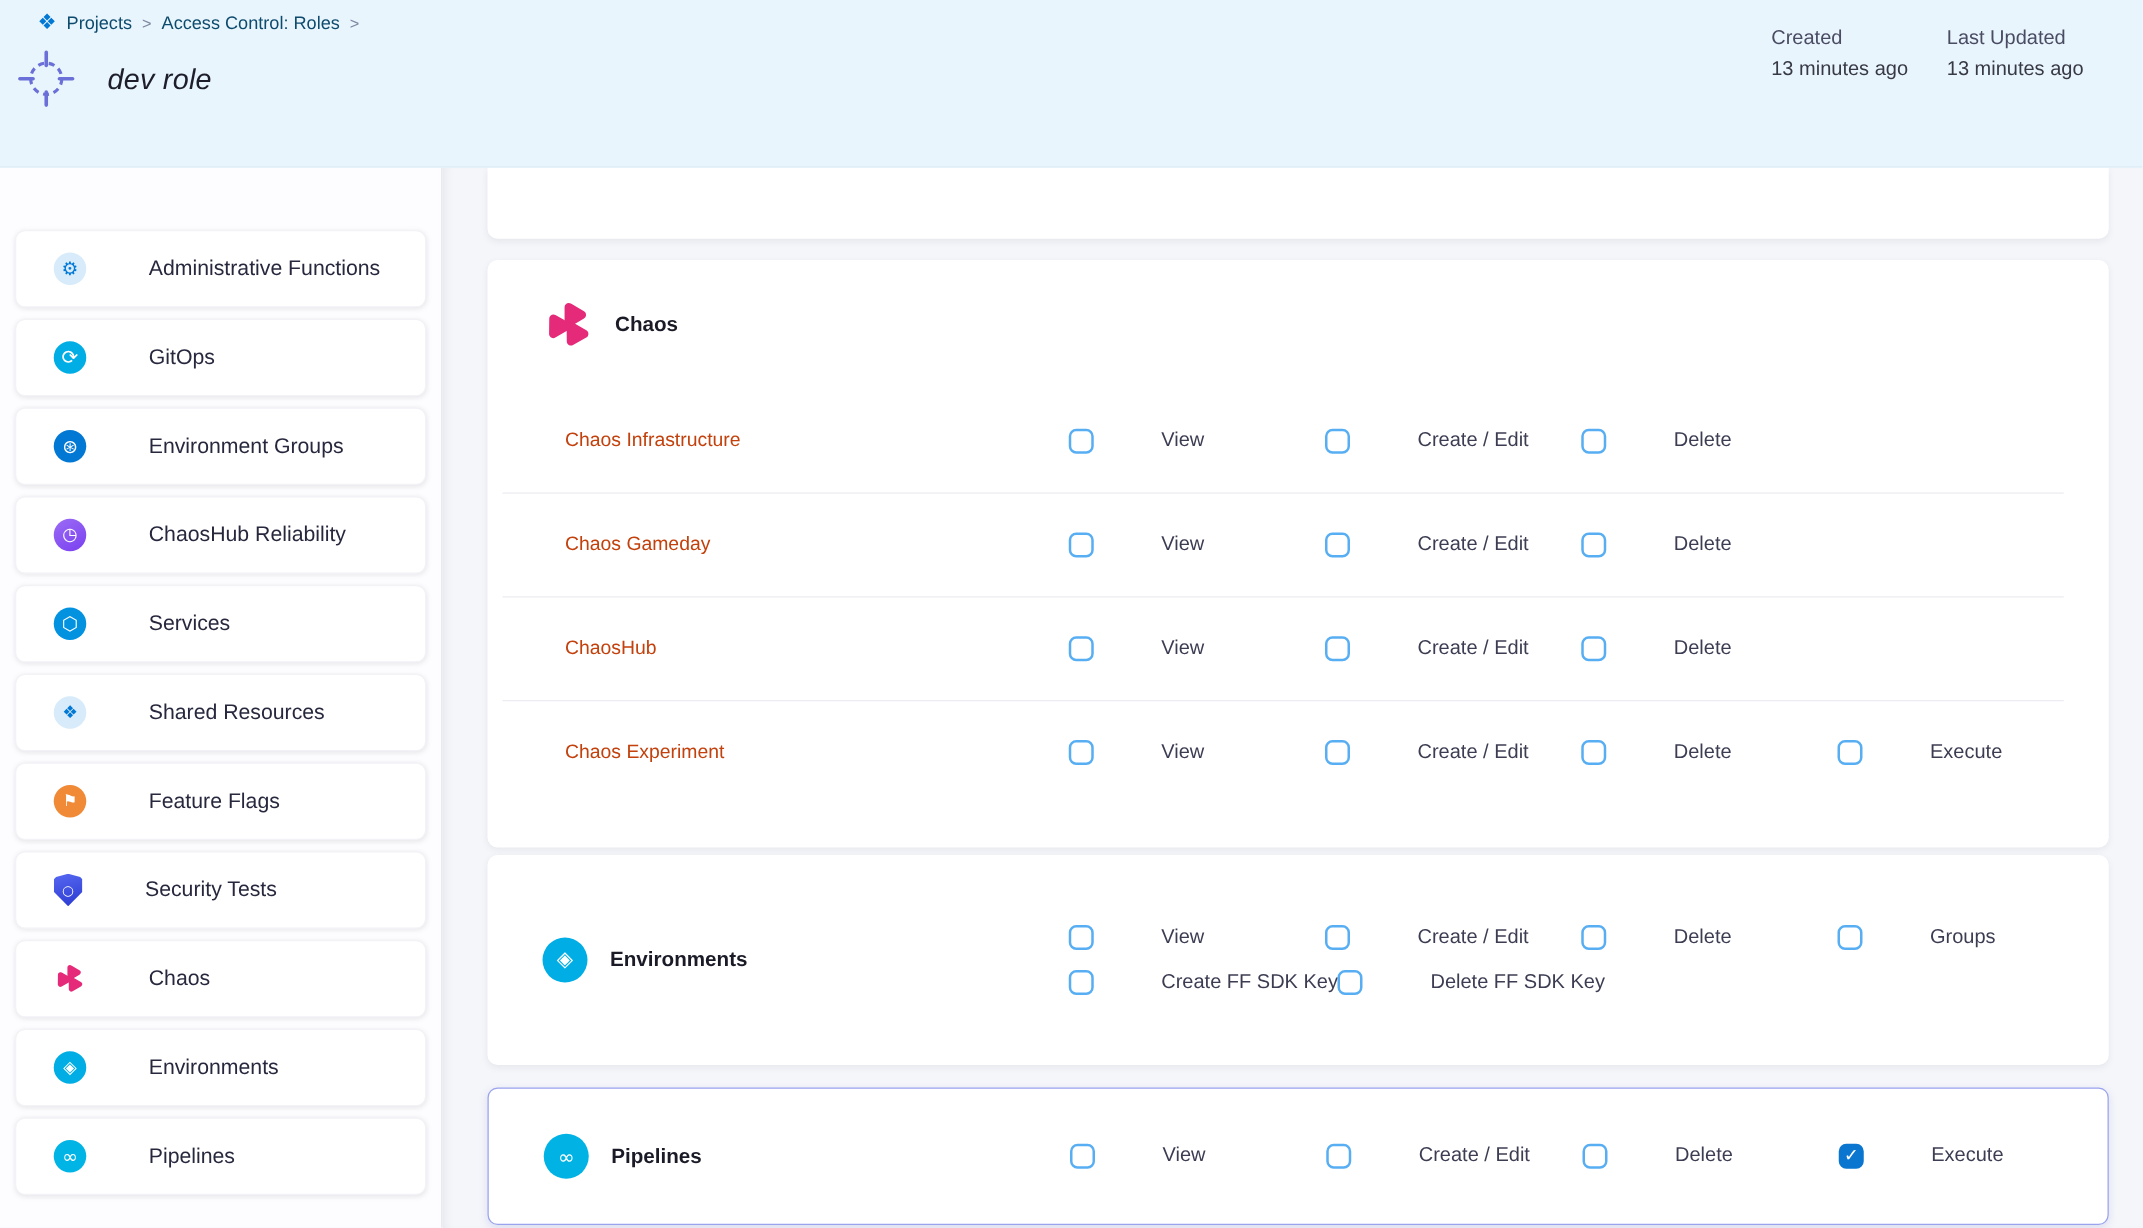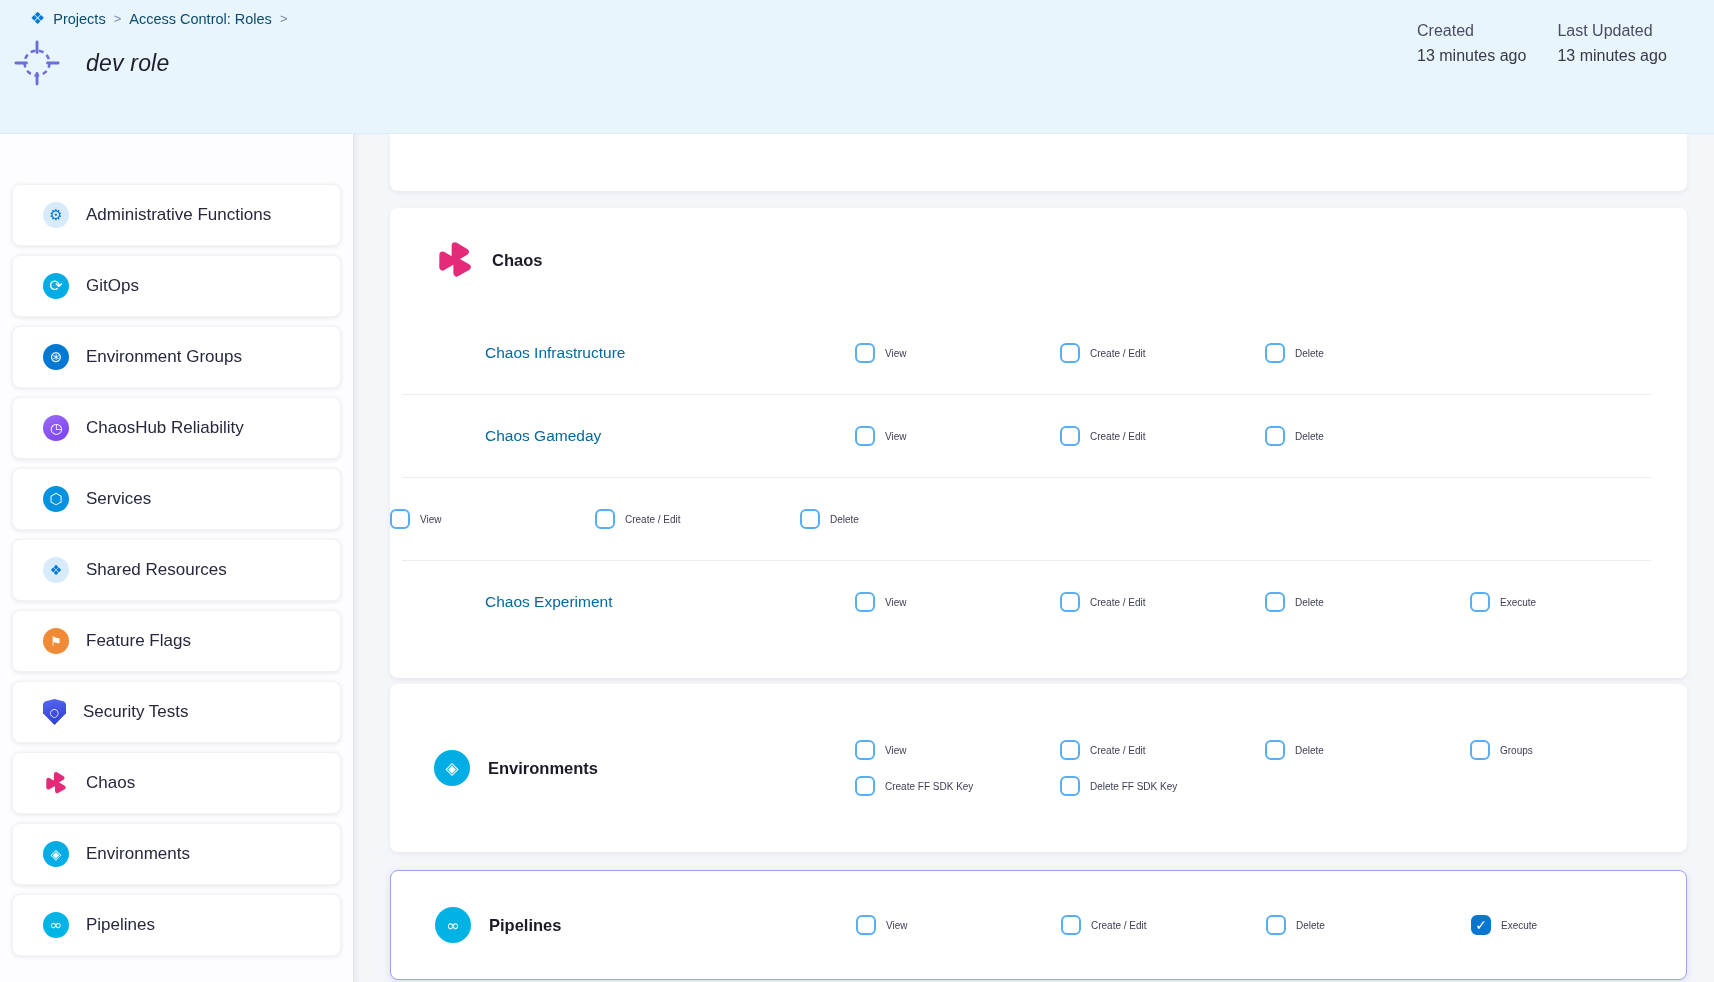--- a/index.html
+++ b/index.html
@@ -25,21 +25,21 @@
 
   
   .sidebar { position:absolute; left:0; top:134px; width:354px; height:848px;
     background:#fdfdff; border-right:1px solid #e2e3ea; padding:50px 12px 0 12px; z-index:2; }
   .side-item { height:62px; margin-bottom:9px; background:#fff; border:1px solid #f2f2f7;
     border-radius:8px; box-shadow:0 1px 4px rgba(96,97,112,.14);
     display:flex; align-items:center; padding-left:30px; gap:17px; cursor:pointer; }
   .side-item .ico { width:26px; height:26px; border-radius:50%; flex-shrink:0;
     display:flex; align-items:center; justify-content:center;
     font-family:"DejaVu Sans", sans-serif; font-size:14px; line-height:1; }
-  .side-label { font-size:17px; color:#27283d; }
+  .side-label { font-size:17px; color:#27283d;margin-left:33px; }
   .side-item:nth-child(1) .ico { background:#d7ebfb; color:#0278d5; font-size:15px; }
   .side-item:nth-child(2) .ico { background:#00ade4; color:#fff; font-size:16px; }
   .side-item:nth-child(3) .ico { background:#0278d5; color:#fff; font-size:15px; }
   .side-item:nth-child(4) .ico { background:linear-gradient(150deg,#9b6cf5,#7a3ff0); color:#fff; }
   .side-item:nth-child(5) .ico { background:#0292e0; color:#fff; font-size:15px; }
   .side-item:nth-child(6) .ico { background:#d7ebfb; color:#0278d5; }
   .side-item:nth-child(7) .ico { background:#f08a36; color:#fff; font-size:13px; }
   .side-item:nth-child(8) .ico { width:23px; height:26px; border-radius:0;
     clip-path:polygon(50% 0%, 92% 10%, 100% 18%, 100% 55%, 50% 100%, 0% 55%, 0% 18%, 8% 10%);
     background:linear-gradient(165deg,#5668f2,#2b3ad0); color:#fff; font-size:11px; }
@@ -55,32 +55,32 @@
   .partial-card { top:0; height:57px; border-radius:0 0 8px 8px; }
   .chaos-card { top:74px; height:470px; }
   .env-card { top:550px; height:168px; display:flex; align-items:center; }
   .pipe-card { top:736px; height:110px; display:flex; align-items:center;
     border:1.5px solid #9aa3ed; box-shadow:0 2px 7px rgba(101,111,201,.18); }
 
   .card-head { height:104px; display:flex; align-items:center; padding-left:44px; gap:16px; }
   .card-title { font-size:16.5px; font-weight:700; color:#1b1b28; }
 
   .perm-row { height:82px; display:flex; align-items:center; }
-  .row-label { flex:0 0 465px; padding-left:95px; font-size:15.5px; color:#0369a1; }
+  .row-label { flex:0 0 465px; padding-left:62px; font-size:15.5px; color:#c2410c; }
   .rule { height:1px; background:#ececf2; margin:0 36px 0 12px; }
 
   .cell { flex:0 0 205px; display:flex; align-items:center; gap:10px; }
   .cell.last { flex:1 1 auto; }
   .cb { width:20px; height:20px; border:2px solid #58aef3; border-radius:6px; background:#fff;
     flex-shrink:0; cursor:pointer; position:relative; }
   .cb.checked { background:#0b76d0; border-color:#0b76d0; }
   .cb.checked::after { content:"✓"; position:absolute; inset:0; display:flex;
     align-items:center; justify-content:center; color:#fff; font-size:14px; font-weight:700;
     font-family:"DejaVu Sans", sans-serif; }
-  .cb-label { font-size:10px; color:#3c3d52; white-space:nowrap; }
+  .cb-label { font-size:16px; color:#3c3d52; white-space:nowrap;margin-left:44px; }
 
   .entity-left { flex:0 0 465px; display:flex; align-items:center; padding-left:44px; gap:18px; }
   .circle-ico { width:36px; height:36px; border-radius:50%; display:flex; align-items:center;
     justify-content:center; color:#fff; font-family:"DejaVu Sans", sans-serif; flex-shrink:0; }
   .env-ico { background:#00ade4; font-size:17px; }
   .pipe-ico { background:#00b3e4; font-size:16px; }
   .perm-stack { flex:1; display:flex; flex-direction:column; gap:16px; }
   .perm-line { display:flex; align-items:center; }
 
   .pinwheel { display:block; }
@@ -220,20 +220,21 @@
           <span class="cb-label">Create / Edit</span>
         </span>
       <span class="cell">
           <span class="cb"></span>
           <span class="cb-label">Delete</span>
         </span>
     </div>
     <div class="rule"></div>
 
     <div class="perm-row">
+      <span class="row-label">ChaosHub</span>
       <span class="cell">
           <span class="cb"></span>
           <span class="cb-label">View</span>
         </span>
       <span class="cell">
           <span class="cb"></span>
           <span class="cb-label">Create / Edit</span>
         </span>
       <span class="cell">
           <span class="cb"></span>

